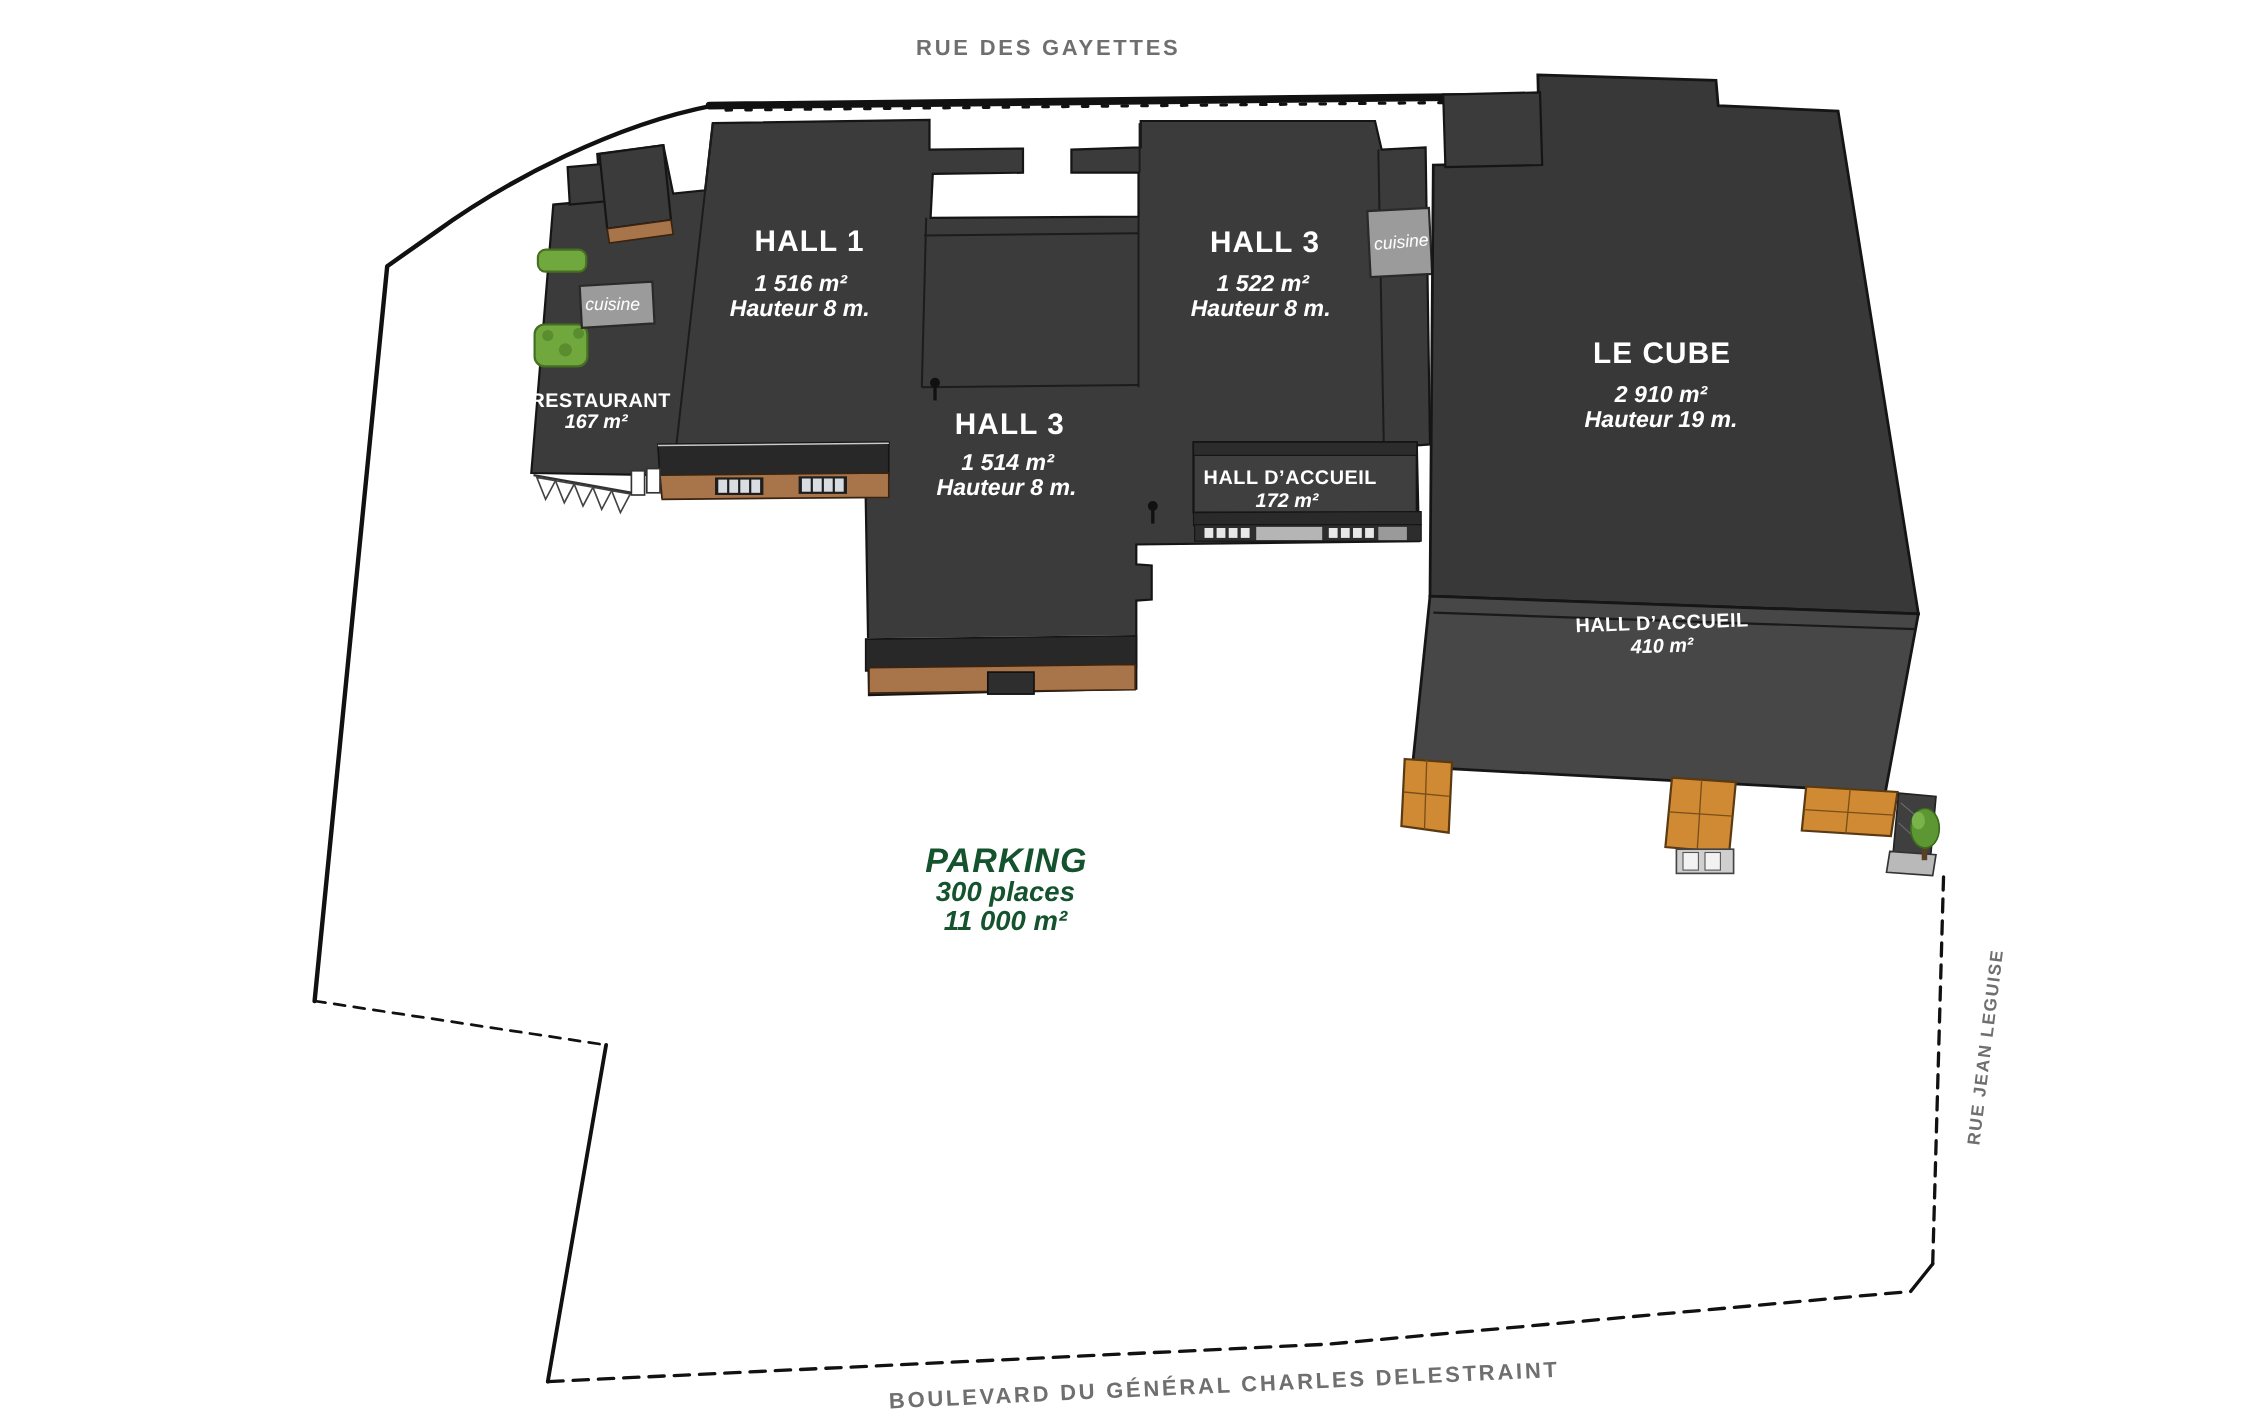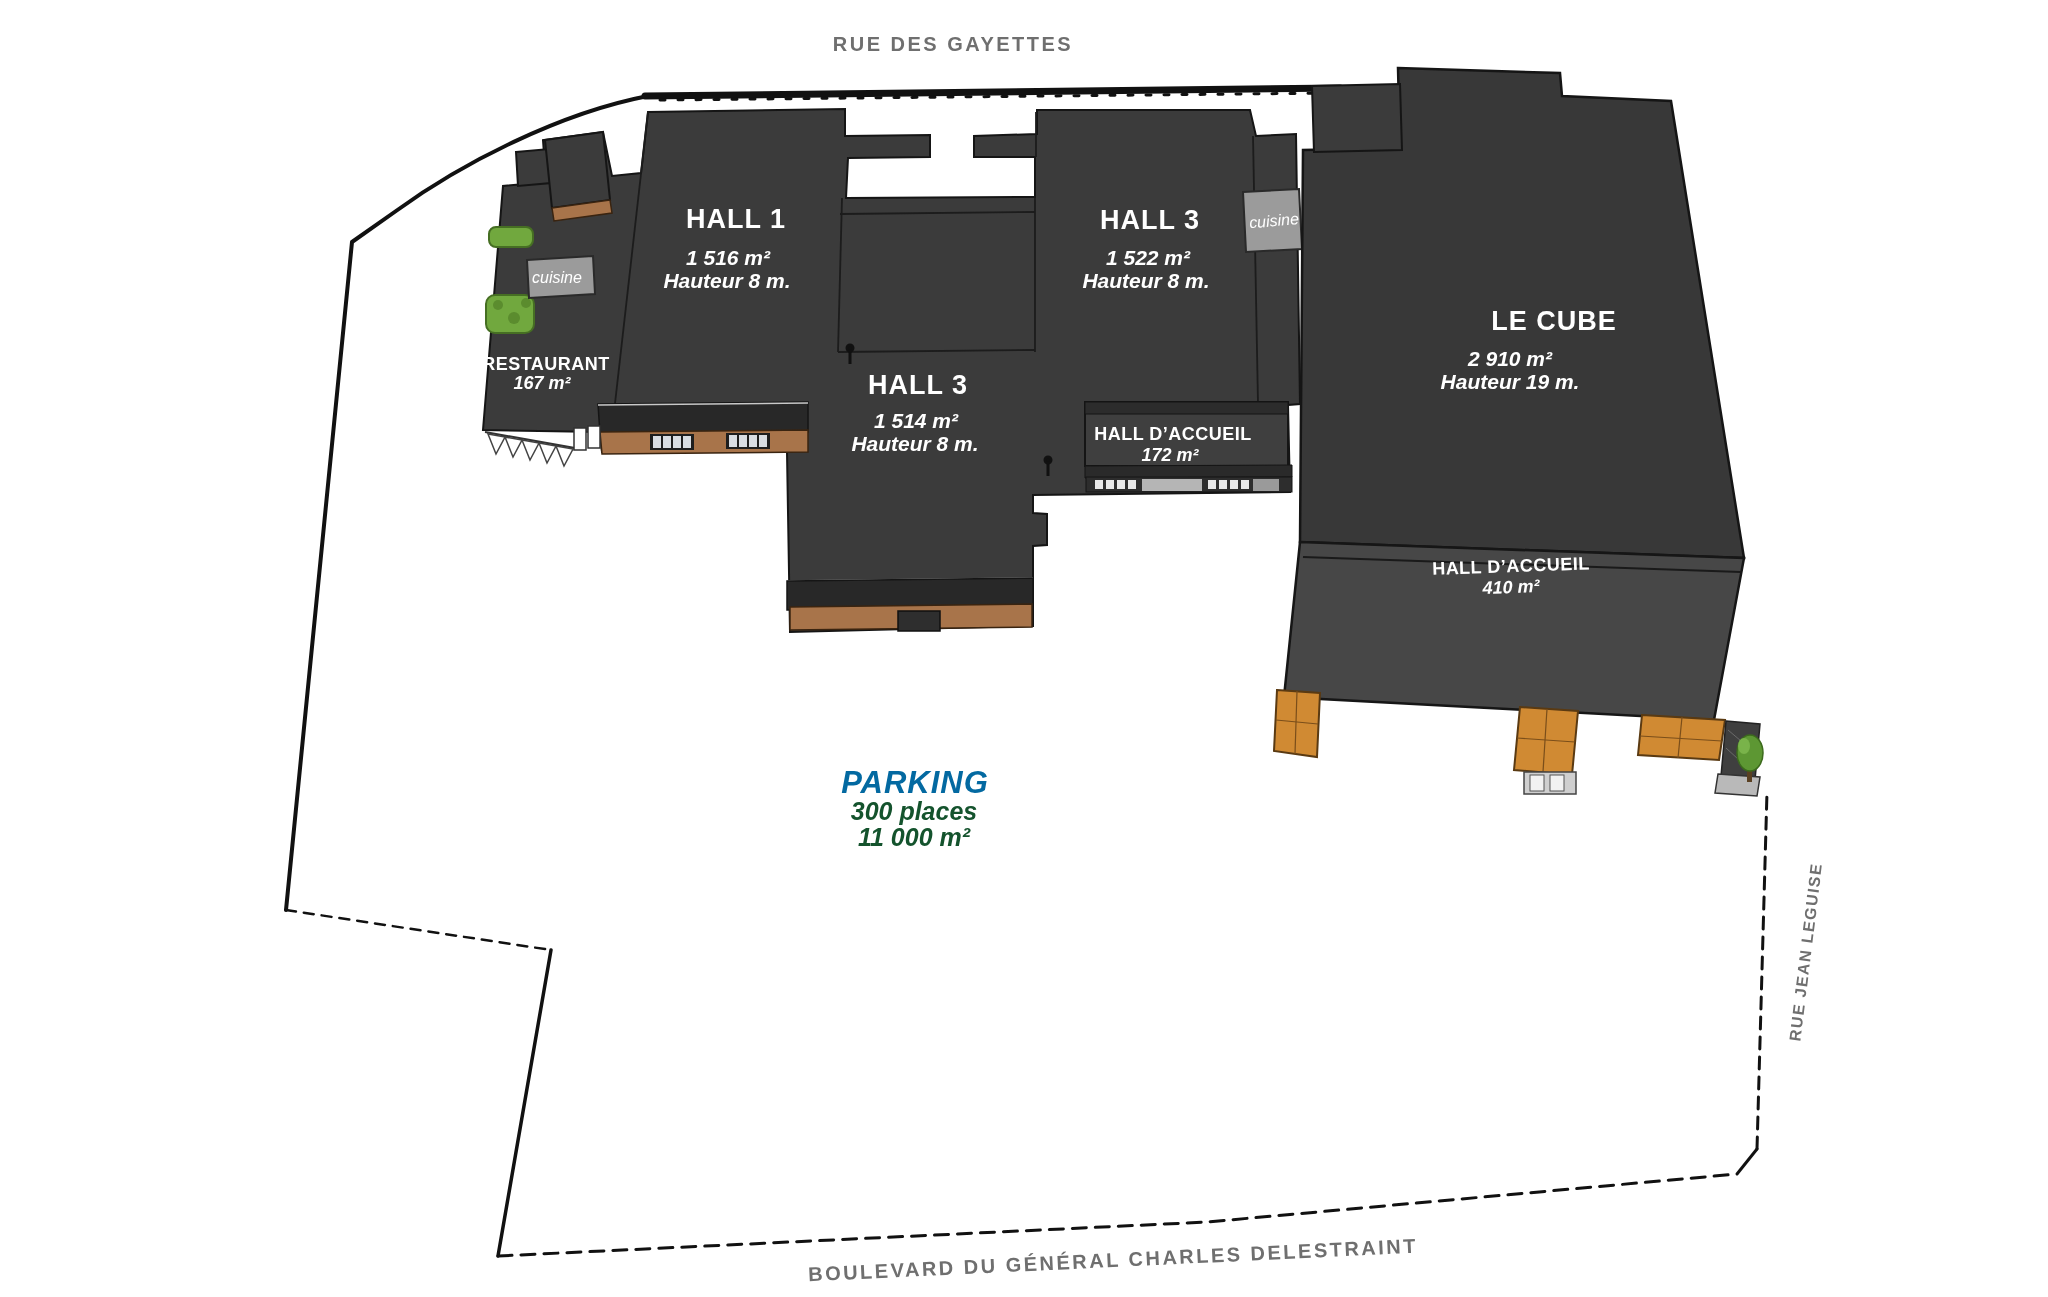--- a/index.html
+++ b/index.html
@@ -7,21 +7,21 @@
          font-family:"Liberation Sans",sans-serif;}
   svg.plan{position:absolute;left:0;top:0;width:2048px;height:1297px;}
   .lbl{position:absolute;transform:translate(-50%,-50%);white-space:nowrap;
        font-weight:bold;color:#fff;text-align:center;line-height:1.1;}
   .hall-title{font-size:27px;letter-spacing:1px;}
   .hall-sub{font-size:21px;font-style:italic;}
   .small-title{font-size:18px;letter-spacing:.5px;}
   .small-sub{font-size:18px;font-style:italic;}
   .street{color:#6f6f6f;font-size:20px;letter-spacing:2.5px;}
   .street-sm{color:#6f6f6f;font-size:16px;letter-spacing:1.5px;}
-  .parking-title{color:#0369a1;font-size:31px;font-style:italic;letter-spacing:1px;}
+  .parking-title{color:#14532d;font-size:31px;font-style:italic;letter-spacing:1px;}
   .parking-sub{color:#14532d;font-size:25px;font-style:italic;}
   .cuisine-lbl{font-size:16px;font-style:italic;font-weight:normal;color:#fff;}
 </style>
 </head>
 <body>
 
 <div class="stage">
 
   <svg class="plan" viewBox="0 0 2048 1297">
 
@@ -166,21 +166,21 @@
   <div class="lbl hall-sub" style="left:727px;top:281px">Hauteur 8 m.</div>
 
   <div class="lbl hall-title" style="left:1150px;top:221px">HALL 3</div>
   <div class="lbl hall-sub" style="left:1148px;top:258px">1 522 m²</div>
   <div class="lbl hall-sub" style="left:1146px;top:281px">Hauteur 8 m.</div>
 
   <div class="lbl hall-title" style="left:918px;top:386px">HALL 3</div>
   <div class="lbl hall-sub" style="left:916px;top:421px">1 514 m²</div>
   <div class="lbl hall-sub" style="left:915px;top:444px">Hauteur 8 m.</div>
 
-  <div class="lbl hall-title" style="left:1554px;top:322px">LE CUBE</div>
+  <div class="lbl hall-title" style="left:1511px;top:322px">LE CUBE</div>
   <div class="lbl hall-sub" style="left:1510px;top:359px">2 910 m²</div>
   <div class="lbl hall-sub" style="left:1510px;top:382px">Hauteur 19 m.</div>
 
   <div class="lbl small-title" style="left:546px;top:365px">RESTAURANT</div>
   <div class="lbl small-sub" style="left:542px;top:384px">167 m²</div>
 
   <div class="lbl small-title" style="left:1173px;top:435px">HALL D’ACCUEIL</div>
   <div class="lbl small-sub" style="left:1170px;top:456px">172 m²</div>
 
   <div class="lbl small-title" style="left:1511px;top:567px;transform:translate(-50%,-50%) rotate(-2deg)">HALL D’ACCUEIL</div>

